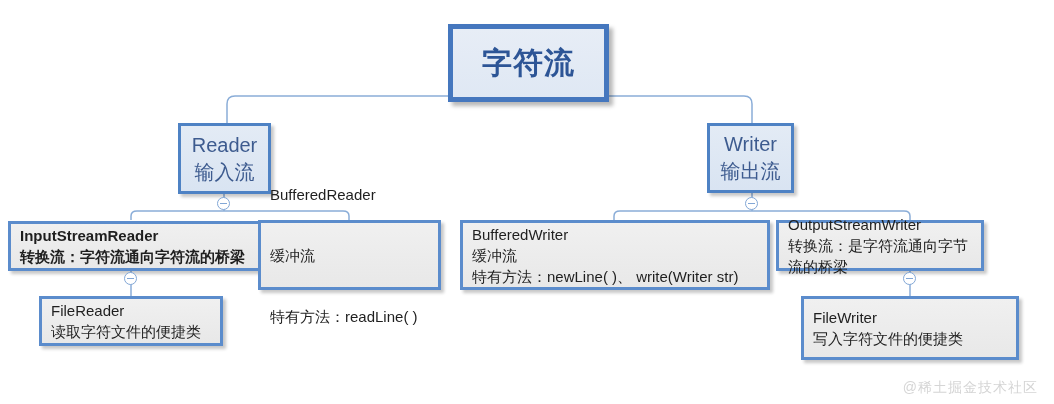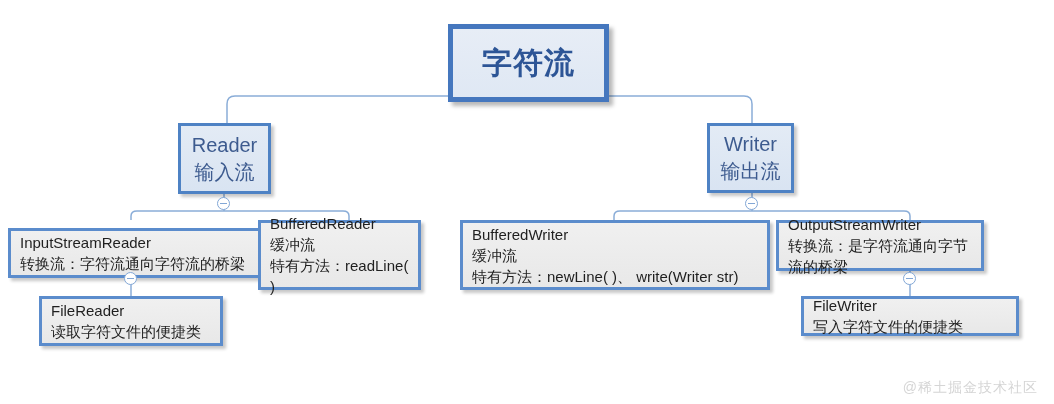--- a/index.html
+++ b/index.html
@@ -33,26 +33,26 @@
   }
   .node.branch.reader{left:178px;top:123px;width:93px;height:71px;}
   .node.branch.writer{left:707px;top:123px;width:87px;height:70px;}
   .node.leaf{
     background:linear-gradient(#f0f0f0,#e8e8e8);
     border:3px solid #5b8ccc;
     padding:3px 9px;
     font-size:15px;color:#1f1f1f;line-height:21px;
     display:flex;flex-direction:column;justify-content:center;
   }
-  .leaf.isr{left:8px;top:228px;width:282px;height:50px;}
-  .leaf.br {left:258px;top:220px;width:163px;height:70px;}
+  .leaf.isr{left:8px;top:221px;width:282px;height:50px;font-weight:bold;}
+  .leaf.br {left:258px;top:220px;width:183px;height:70px;gap:40px;}
   .leaf.bw {left:460px;top:220px;width:310px;height:70px;}
   .leaf.osw{left:776px;top:220px;width:208px;height:51px;}
   .leaf.fr {left:39px;top:296px;width:184px;height:50px;}
-  .leaf.fw {left:801px;top:296px;width:218px;height:40px;}
+  .leaf.fw {left:801px;top:296px;width:218px;height:64px;}
   .toggle{
     position:absolute;width:13px;height:13px;border-radius:50%;
     background:#ffffff;border:1.5px solid #82a7d6;
     box-sizing:border-box;
     display:flex;align-items:center;justify-content:center;
     cursor:pointer;
   }
   .toggle .minus{width:7px;height:1.5px;background:#82a7d6;}
   .tg-reader{left:217px;top:197px;}
   .tg-writer{left:745px;top:197px;}

